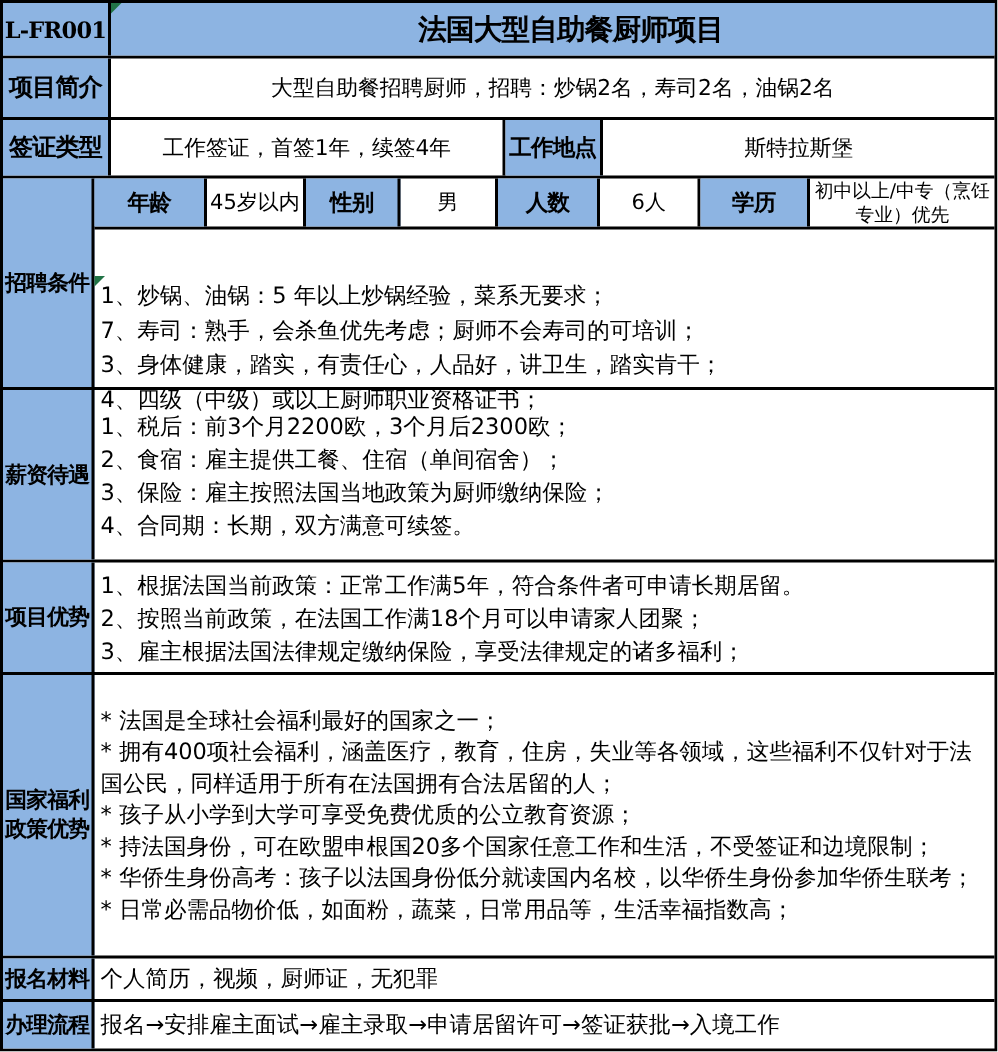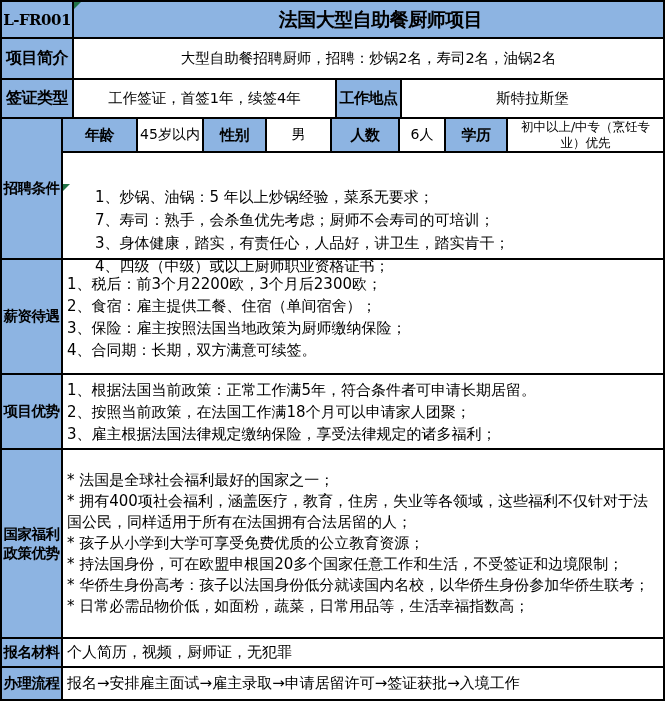--- a/index.html
+++ b/index.html
@@ -25,25 +25,25 @@
   .r8{height:29px;}
   .r9{height:31px;}
   .title{font-size:19px;font-weight:bold;position:relative;padding-left:24px;}
   .codecell{font-family:"DejaVu Serif",serif;font-size:15px;}
   .rcol{display:flex;flex-direction:column;flex:1;gap:31px;}
   .subrow{display:flex;height:41px;border-bottom:2px solid #000;box-sizing:border-box;}
   .subrow .cell{display:flex;align-items:center;justify-content:center;text-align:center;}
   .sv{font-size:14px;}
   .edu{font-size:12.5px;line-height:16px;padding:0 2px;}
   .w75{width:75px;} .w66{width:66px;} .w63{width:63px;} .w65{width:65px;}
-  .w68{width:68px;} .w67{width:46px;} .w62{width:62px;}
+  .w68{width:68px;} .w67{width:67px;} .w62{width:73px;}
   .w263{width:263px;} .wloc{width:65px;font-size:15px;}
   .body{flex:1;display:flex;flex-direction:column;justify-content:center;padding:2px 4px 2px 4px;position:relative;font-size:15px;}
   .body .ln{white-space:pre-wrap;word-break:break-all;}
-  .lh23 .ln{line-height:23px;margin-left:28px;}
+  .lh23 .ln{line-height:23px;}
   .lh22 .ln{line-height:22px;}
   .lh21 .ln{line-height:21px;}
   .single{font-size:15px;padding-left:4px;}
   .tri{position:absolute;top:0;left:0;width:0;height:0;border-top:7px solid #217346;border-right:7px solid transparent;}
   .lbl2{flex-direction:column;line-height:19px;}
   .valtext{font-size:14.5px;width:100%;}
 </style>
 </head>
 <body>
 

